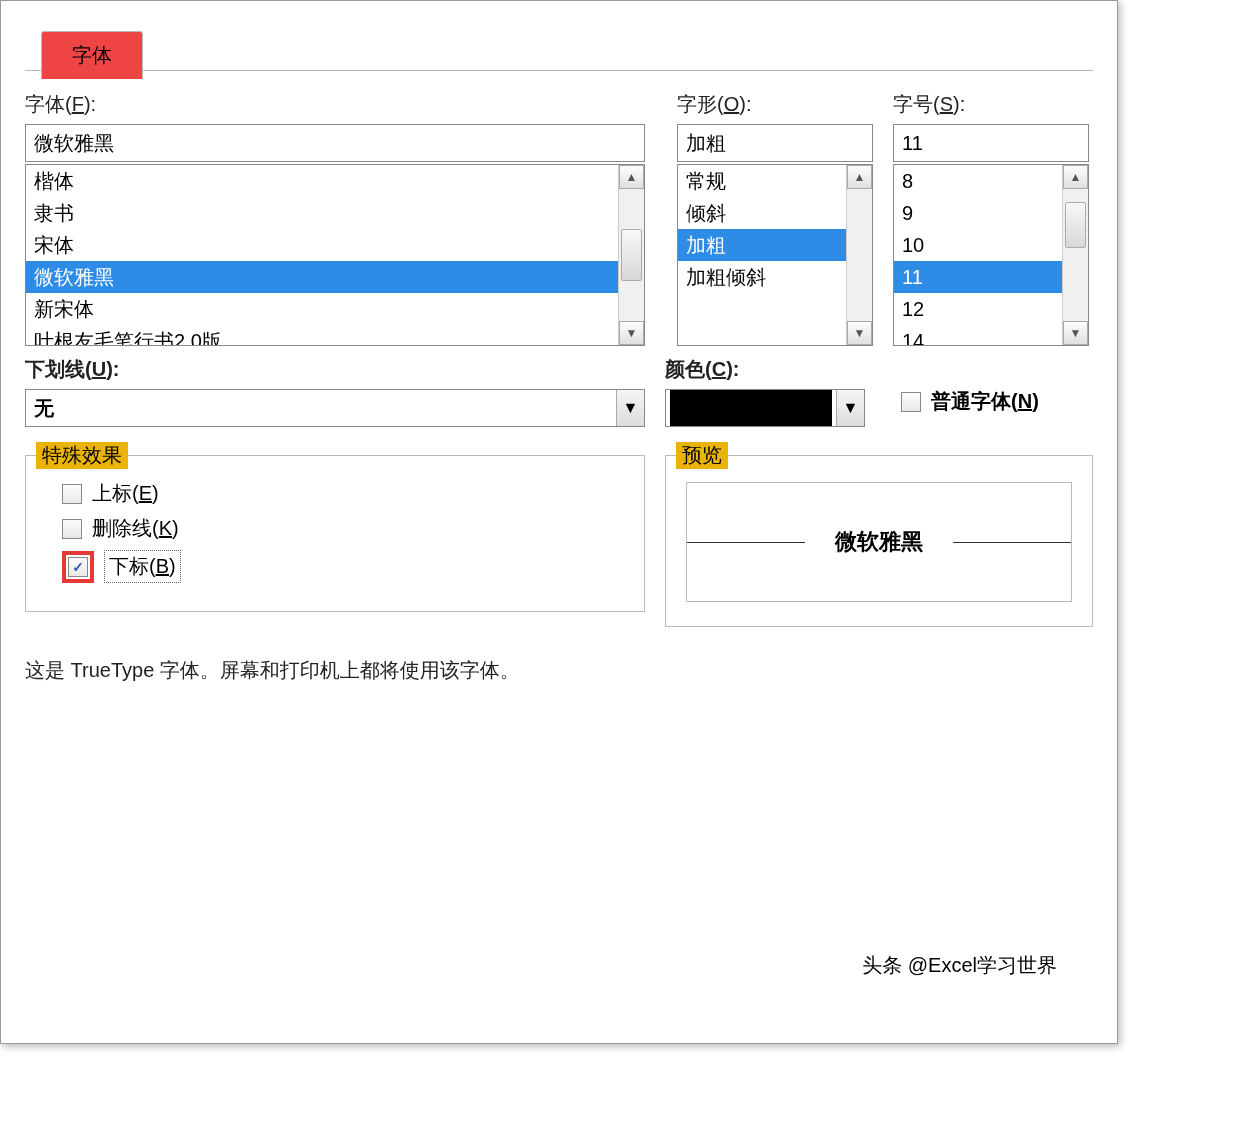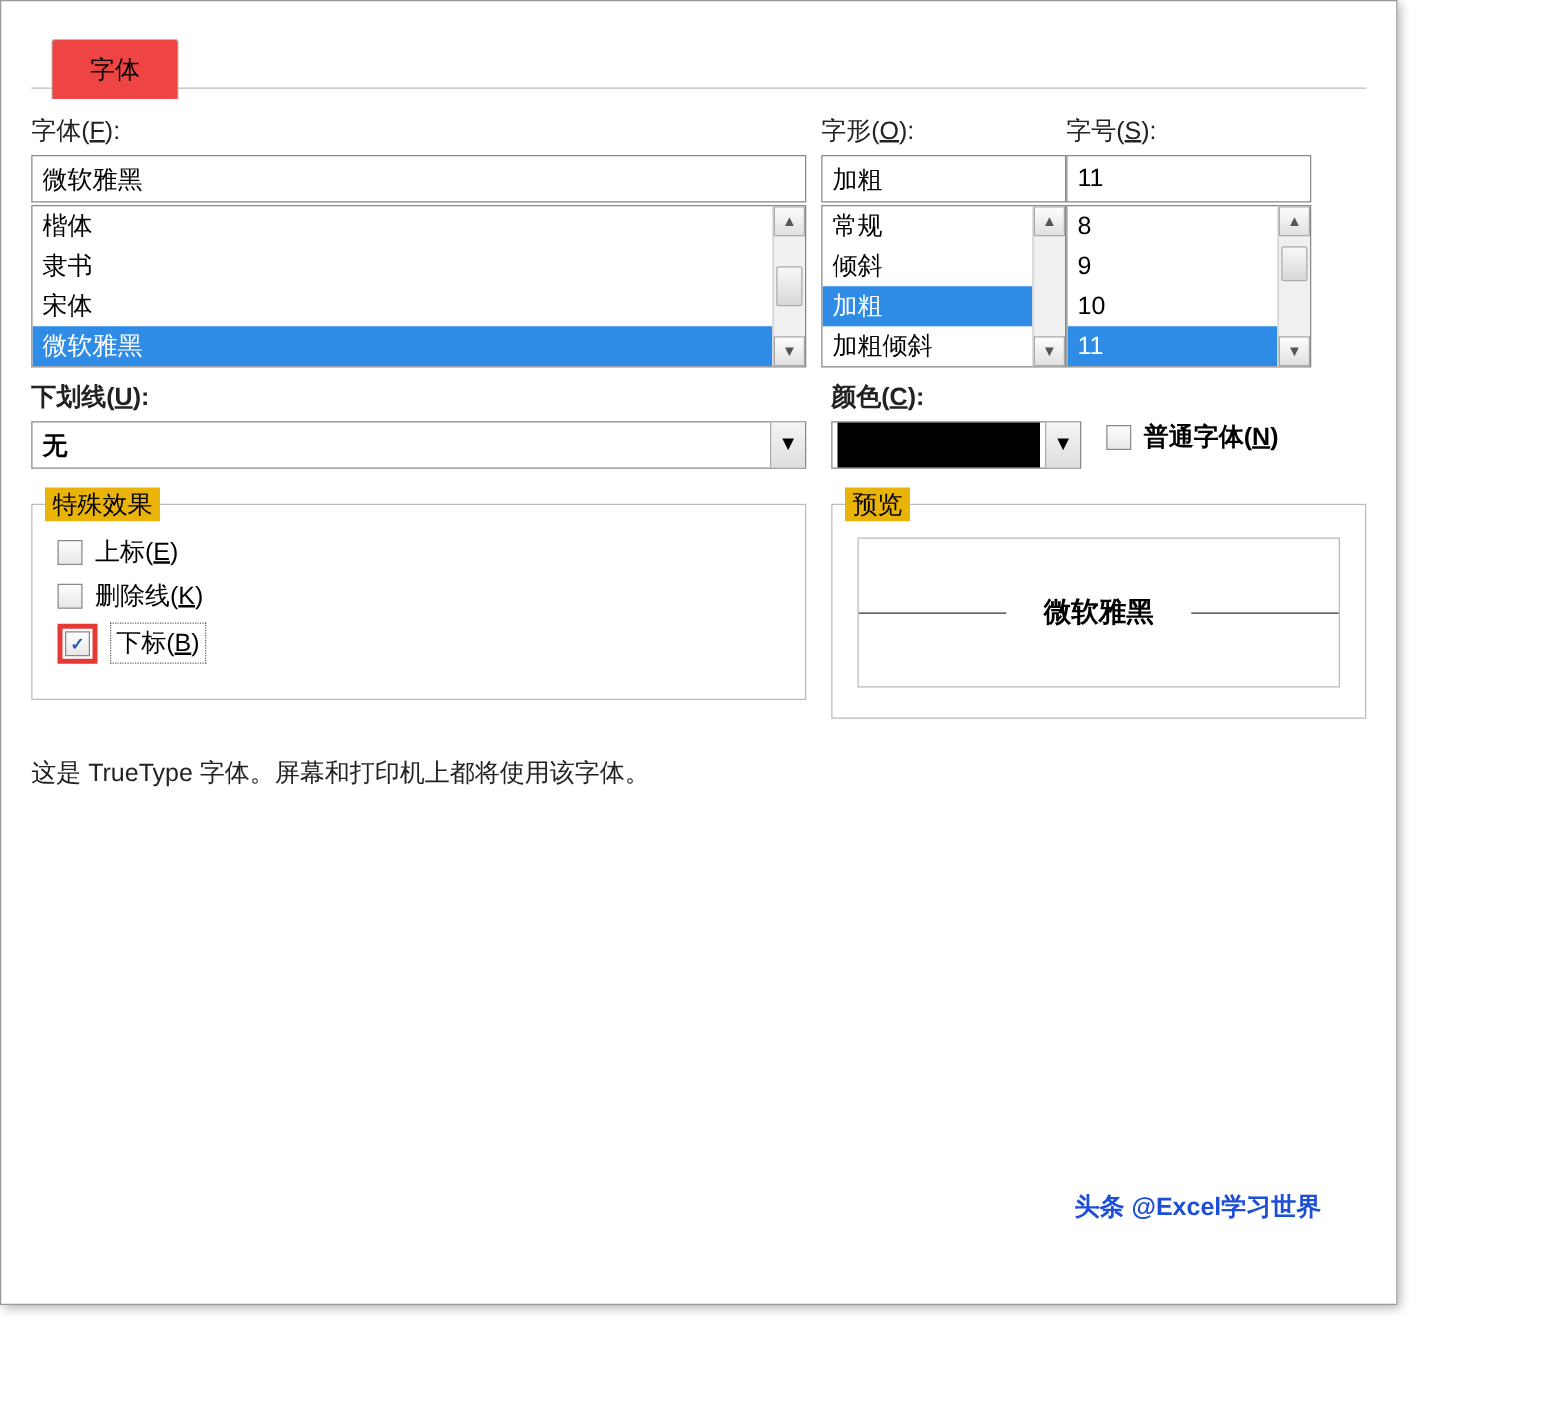--- a/index.html
+++ b/index.html
@@ -52,34 +52,34 @@
 .tab {
   position: absolute;
   top: 10px; left: 16px;
   padding: 10px 30px;
   background: #ef4444;
   border: 1px solid #bbb;
   border-bottom: 1px solid #fff;
   font-size: 20px;
   border-radius: 3px 3px 0 0;
 }
-.row { display: flex; margin-bottom: 10px; }
+.row { display: flex; gap: 20px; margin-bottom: 10px; }
 .col-font { flex: 0 0 620px; }
 .col-style { flex: 0 0 196px; margin-left: 12px; }
 .col-size { flex: 0 0 196px; }
 .field-label { font-size: 20px; color: #222; margin-bottom: 6px; display: block; }
 .text-input {
   width: 100%; height: 38px;
   border: 1px solid #888;
   padding: 4px 8px;
   font-size: 20px;
   background: #fff;
 }
 .listbox {
-  width: 100%; height: 130px;
+  width: 100%; height: 182px;
   border: 1px solid #888;
   overflow: hidden;
   position: relative;
   background: #fff;
   margin-top: 2px;
 }
 .listbox-inner { position: absolute; left: 0; top: 0; right: 26px; bottom: 0; overflow: hidden; }
 .list-item {
   padding: 2px 8px;
   font-size: 20px;
@@ -131,21 +131,21 @@
   position: relative;
 }
 .fieldset-legend {
   position: absolute; top: -14px; left: 10px;
   background: #eab308; padding: 0 6px;
   font-size: 20px;
 }
 .row3 { display: flex; gap: 20px; margin-top: 14px; }
 .col-effects { flex: 0 0 620px; }
 .col-preview { flex: 1; }
-.checkbox-row { display: flex; align-items: center; gap: 10px; margin: 8px 0; font-size: 20px; }
+.checkbox-row { display: flex; align-items: center; gap: 10px; margin: 8px 16px; font-size: 20px; }
 .checkbox {
   width: 20px; height: 20px;
   border: 1px solid #888;
   background: linear-gradient(#fdfdfd,#e8e8e8);
   display: inline-flex; align-items: center; justify-content: center;
   font-size: 14px; color: #2a5db0;
 }
 .checkbox.checked::after { content: "✓"; font-weight: bold; }
 .red-highlight { border: 4px solid #e53935; padding: 2px; display: inline-flex; }
 .dotted-focus { border: 1px dotted #666; padding: 2px 4px; }
@@ -168,23 +168,22 @@
   width: 150px; height: 40px;
   border: 1px solid #888;
   background: linear-gradient(#fdfdfd,#e4e4e4);
   font-size: 20px;
   display: flex; align-items: center; justify-content: center;
 }
 .red-btn-highlight { border: 5px solid #e53935; padding: 3px; }
 .watermark {
   position: absolute;
   bottom: 24px; right: 60px;
-  font-size: 20px; color: #1d4ed8;
+  font-size: 20px; color: #000000;
   pointer-events: none;
-  font-weight: bold;
 }
 .underline-letter { text-decoration: underline; }
 </style>
 </head>
 <body>
 
 <div class="dialog">
 
   <div class="content">
     <div class="tabs-row">

